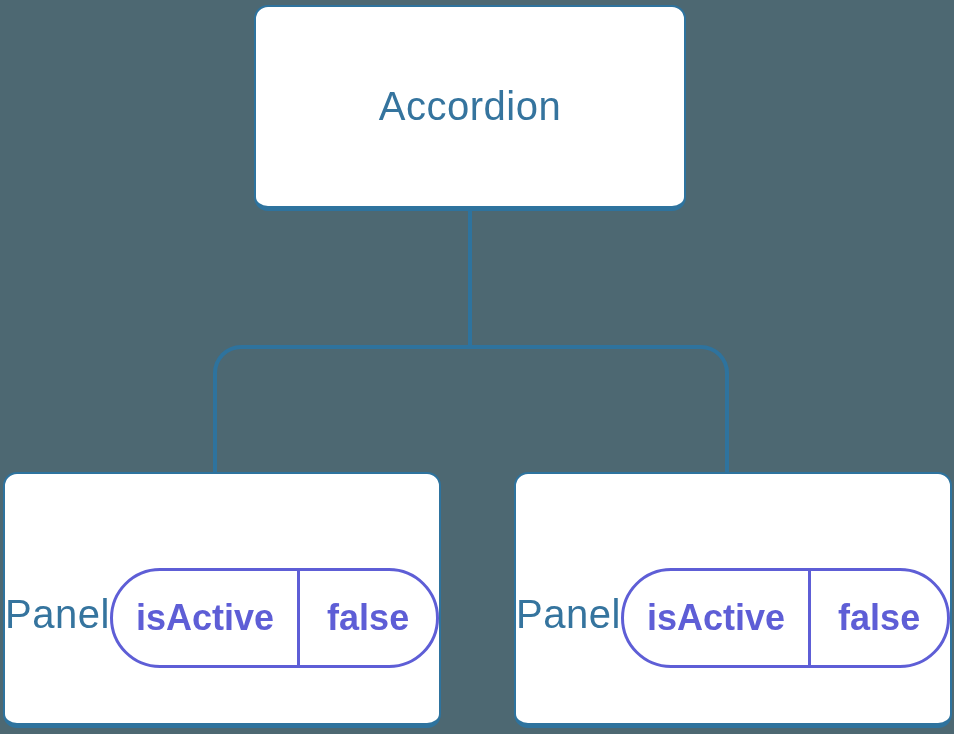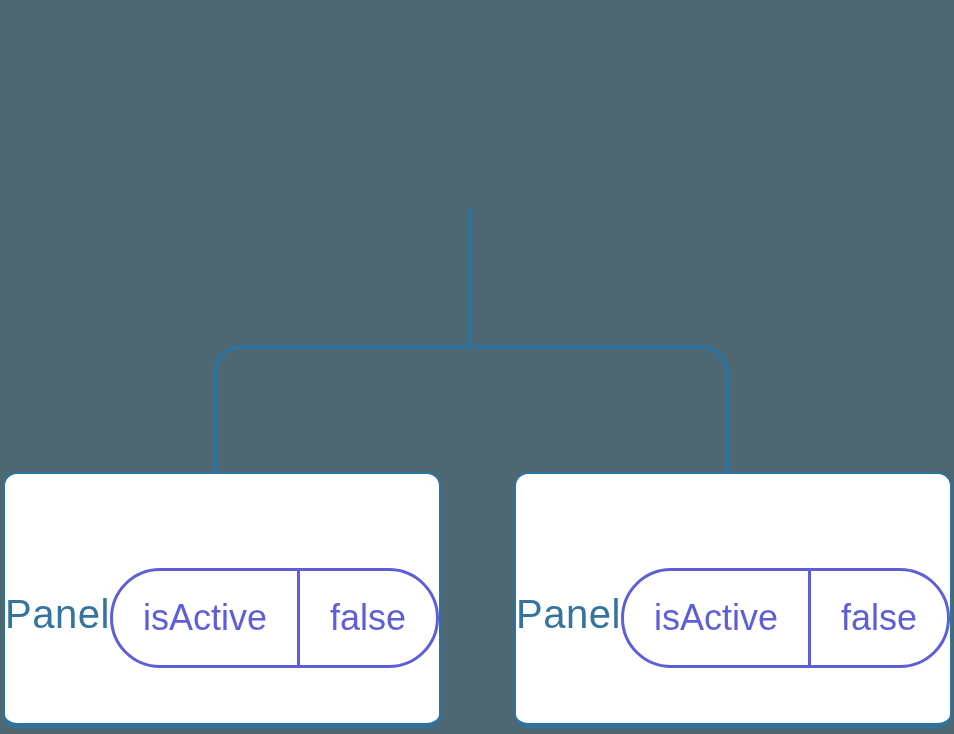--- a/index.html
+++ b/index.html
@@ -71,34 +71,37 @@
     border:3px solid var(--pill);
     border-radius:50px;
     display:flex;
     overflow:hidden;
     background:var(--node-bg);
   }
   .pill-cell{
     display:flex;align-items:center;justify-content:center;
     color:var(--pill);
     font-size:36px;
-    font-weight:400;
+    font-weight:700;
   }
   .pill-key{
     flex:0 0 58%;
     border-right:3px solid var(--pill);
     box-sizing:border-box;
   }
   .pill-value{flex:1 1 auto;}
 </style>
 </head>
 <body>
 
 <div class="stage">
 
+  <div class="node node-root">
+    <span class="node-title">Accordion</span>
+  </div>
 
   <div class="stem"></div>
   <div class="bracket"></div>
 
   <div class="node panel panel-left">
     <span class="node-title">Panel</span>
     <div class="pill">
       <span class="pill-cell pill-key">isActive</span>
       <span class="pill-cell pill-value">false</span>
     </div>

